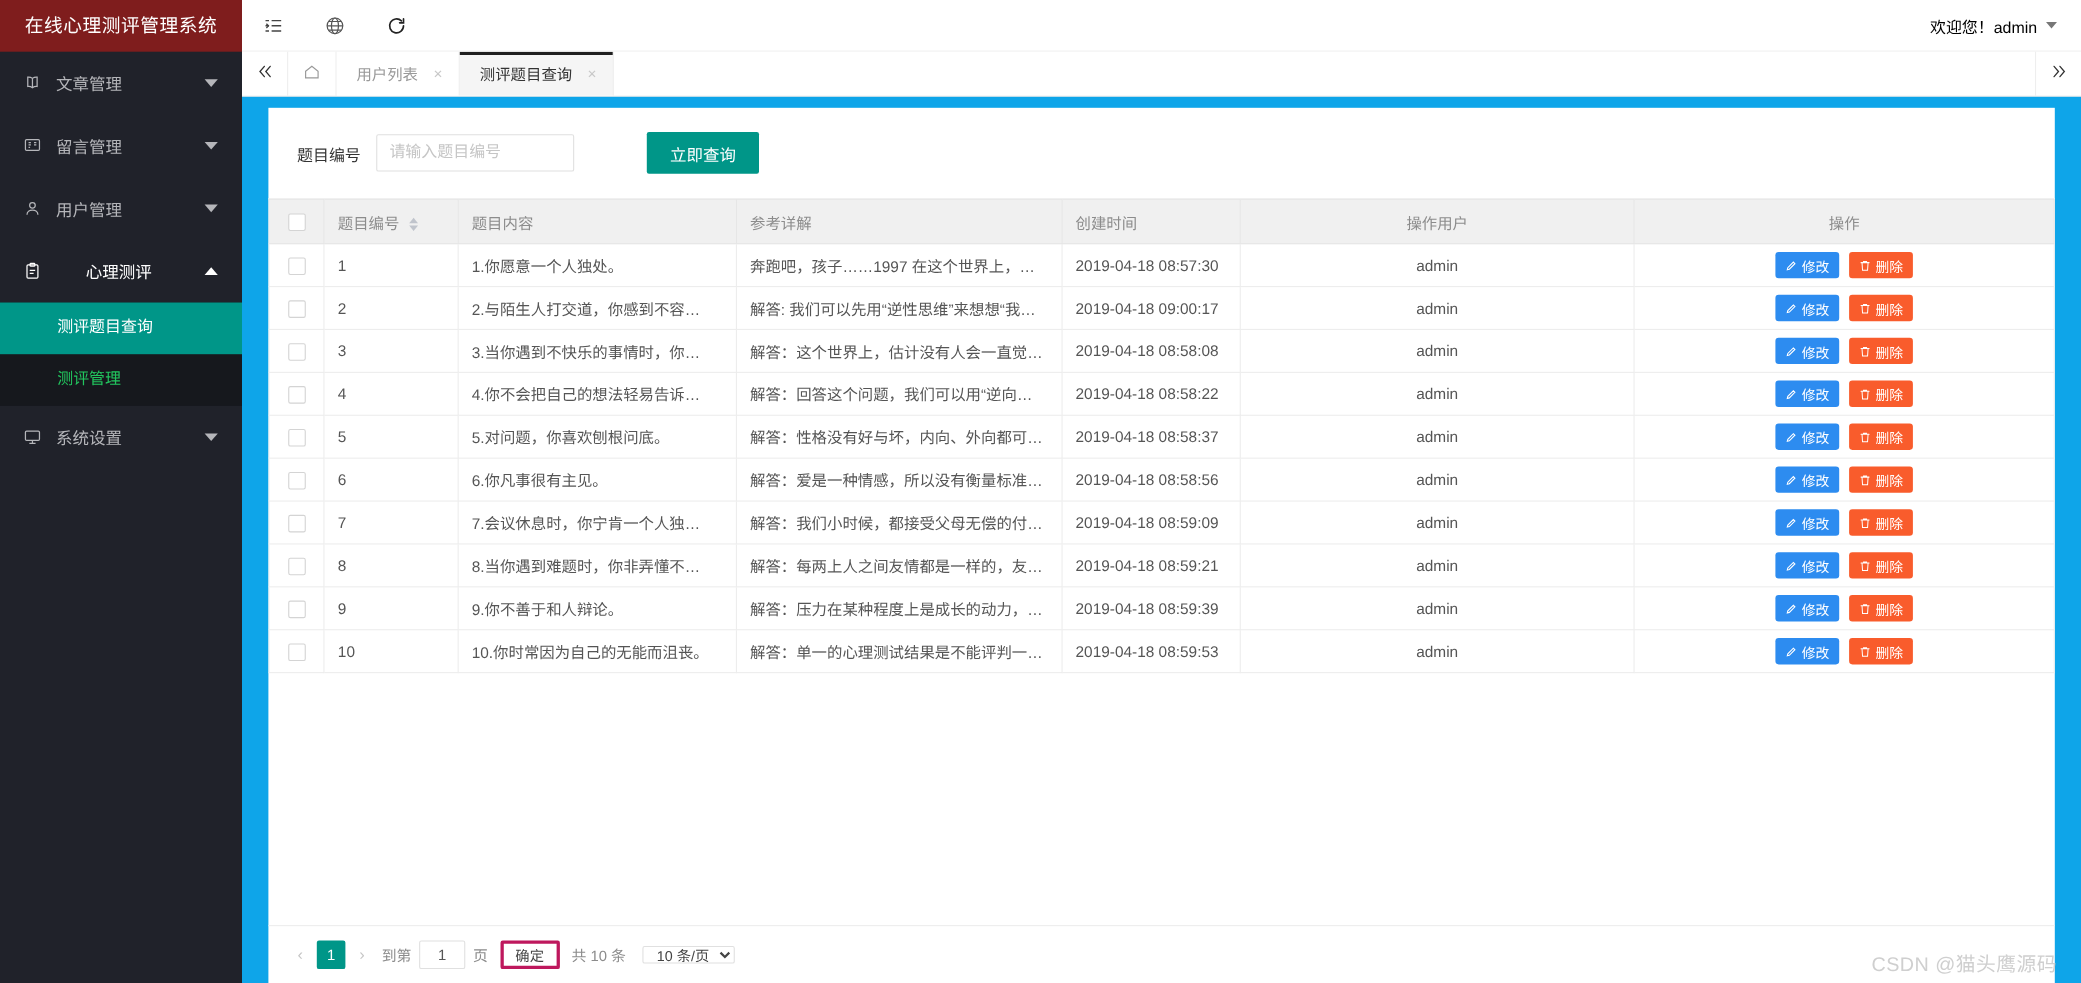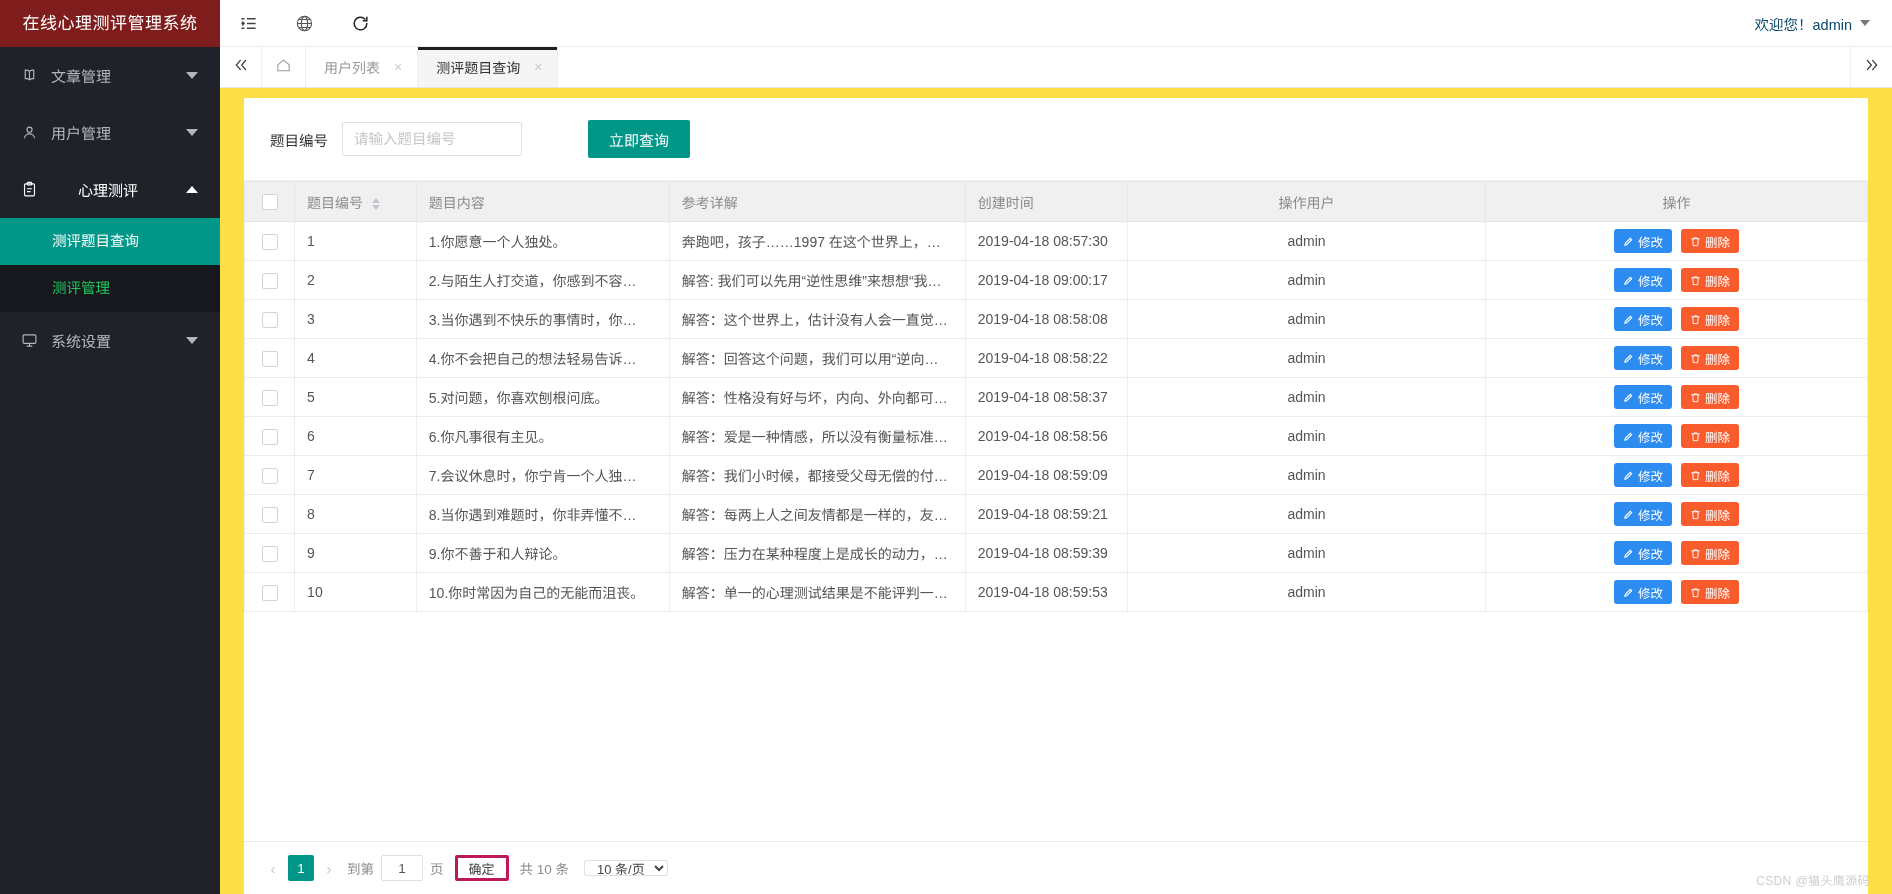--- a/index.html
+++ b/index.html
@@ -94,21 +94,21 @@
     display: flex; align-items: center; justify-content: center;
     cursor: pointer;
     color: #555;
   }
   .tb-btn svg { width: 19px; height: 19px; display: block; }
   .tb-spacer { flex: 1; }
   .tb-user {
     display: flex; align-items: center;
     padding: 0 22px 0 10px;
     height: 47px;
-    color: #0c4a6e;
+    color: #000000;
     font-size: 14.5px;
     cursor: pointer;
     white-space: nowrap;
   }
   .tb-user .caret-sm {
     width: 0; height: 0;
     border-left: 5px solid transparent;
     border-right: 5px solid transparent;
     border-top: 6px solid #777;
     margin-left: 8px;
@@ -162,21 +162,21 @@
     content: "";
     position: absolute;
     left: 0; right: 0; top: 0;
     height: 3px;
     background: #1f1f1f;
   }
 
   
   .content {
     flex: 1;
-    background: #fde047;
+    background: #0ea5e9;
     padding: 10px 24px 0 24px;
     overflow: hidden;
     position: relative;
   }
   .panel {
     background: #ffffff;
     height: 100%;
     display: flex; flex-direction: column;
   }
   .search-bar {
@@ -363,21 +363,21 @@
     cursor: pointer;
     font-family: inherit;
     margin-left: 8px;
     outline: none;
   }
 
   .watermark {
     position: absolute;
     right: 22px; bottom: 6px;
     color: #cfcfcf;
-    font-size: 12px;
+    font-size: 18px;
     letter-spacing: .4px;
     user-select: none;
     white-space: nowrap;
   }
 </style>
 </head>
 <body>
 
 <div class="app">
 
@@ -389,20 +389,30 @@
         <span class="ico">
           <svg viewBox="0 0 24 24" fill="none" stroke="#b5b6ba" stroke-width="1.6">
             <path d="M12 6c-1.8-1.4-4-1.8-6-1.6v12c2-.2 4.2.2 6 1.6 1.8-1.4 4-1.8 6-1.6v-12c-2-.2-4.2.2-6 1.6z"></path>
             <path d="M12 6v12"></path>
           </svg>
         </span>
         <span class="lbl">文章管理</span>
         <span class="caret"></span>
       </div>
 
+      <div class="sb-item">
+        <span class="ico">
+          <svg viewBox="0 0 24 24" fill="none" stroke="#b5b6ba" stroke-width="1.6">
+            <rect x="3" y="4" width="18" height="14" rx="1.5"></rect>
+            <path d="M7 8h3M7 11h3M7 14h2M14 8h3M14 11h3"></path>
+          </svg>
+        </span>
+        <span class="lbl">留言管理</span>
+        <span class="caret"></span>
+      </div>
 
       <div class="sb-item">
         <span class="ico">
           <svg viewBox="0 0 24 24" fill="none" stroke="#b5b6ba" stroke-width="1.6">
             <circle cx="12" cy="8" r="3.6"></circle>
             <path d="M5 20c0-3.6 3.2-6 7-6s7 2.4 7 6"></path>
           </svg>
         </span>
         <span class="lbl">用户管理</span>
         <span class="caret"></span>

